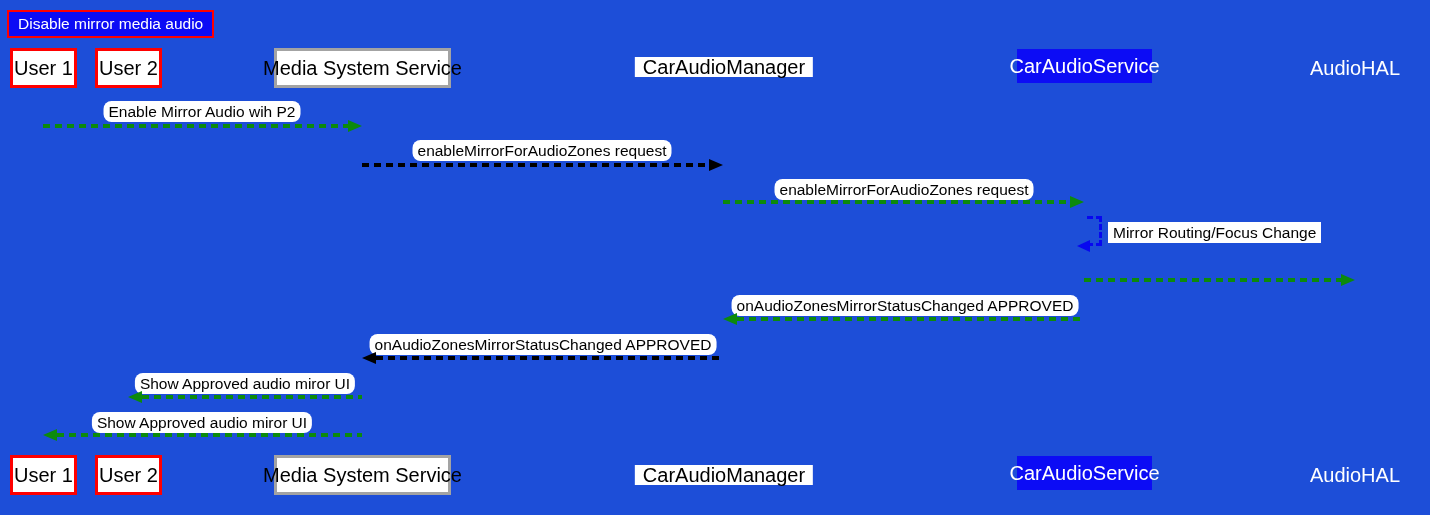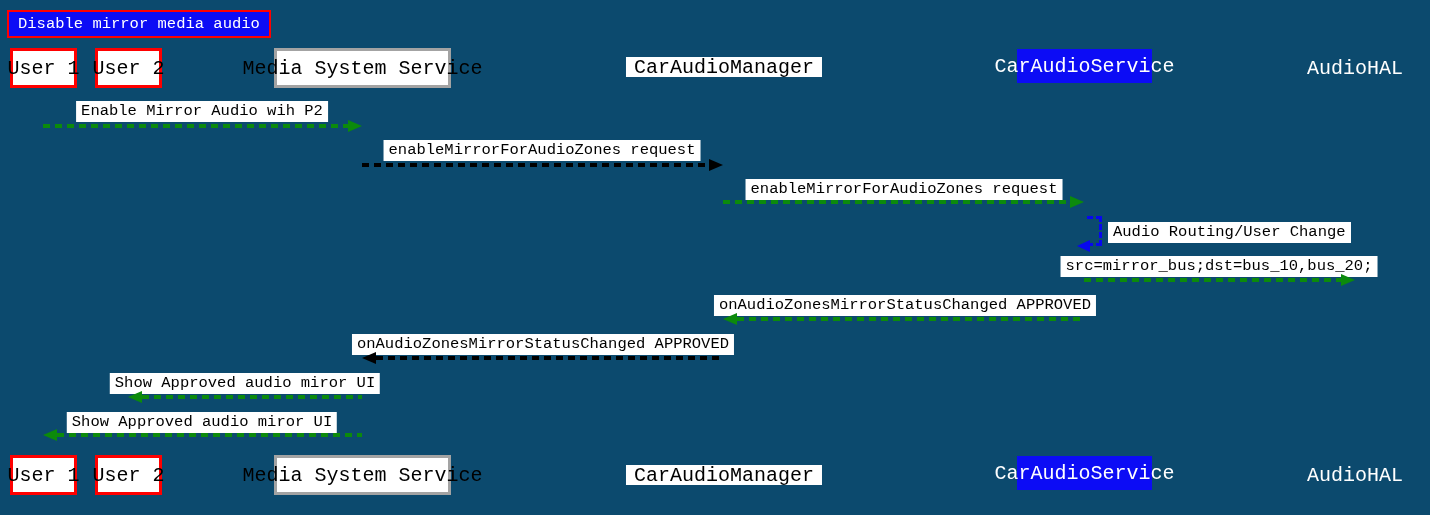--- a/index.html
+++ b/index.html
@@ -1,38 +1,38 @@
 <!DOCTYPE html>
 <html><head>
 <meta charset="utf-8">
 <style>
   html,body{margin:0;padding:0;background:#000;}
   .canvas{
-    position:relative;width:1430px;height:515px;background:#0c4a6e;
-    font-family:Liberation Mono, monospace;overflow:hidden;
+    position:relative;width:1430px;height:515px;background:#1d4ed8;
+    font-family:Liberation Sans, sans-serif;overflow:hidden;
   }
   .title-box{
     position:absolute;left:7px;top:10px;height:28px;box-sizing:border-box;
     display:flex;align-items:center;padding:0 9px;
     background:#0c0cf5;border:2px solid #ff0000;color:#fff;font-size:15.5px;
   }
   .actor{
     position:absolute;display:flex;align-items:center;justify-content:center;
     box-sizing:border-box;font-size:20px;color:#000;white-space:nowrap;
   }
   .actor-red{background:#fff;border:3px solid #ff0000;}
   .actor-green{background:#fff;border:3px solid #a3a3a3;}
   .actor-blue{background:#0c0cf5;color:#fff;}
   .actor-white{background:#fff;height:20px;padding:0 8px;transform:translateX(-50%);}
   .actor-plain{color:#fff;background:transparent;transform:translateX(-50%);}
   .msg-label{
     position:absolute;background:#fff;color:#000;font-size:15.5px;line-height:17px;
     padding:2px 5px;white-space:nowrap;
   }
-  .centered{transform:translateX(-50%);}
+  .centered{transform:translateX(-50%);border-radius:8px;}
   .arrow-line{
     position:absolute;height:4px;
     background:repeating-linear-gradient(90deg,#0c8a0c 0 7px,transparent 7px 12px);
   }
   .arrow-line.hidden-line{
     background:repeating-linear-gradient(90deg,#000 0 7px,transparent 7px 12px);
   }
   .head{position:absolute;width:0;height:0;border-top:6px solid transparent;border-bottom:6px solid transparent;}
   .head-right{border-left:14px solid #0c8a0c;}
   .head-left{border-right:14px solid #0c8a0c;}
@@ -68,23 +68,22 @@
   <div class="msg-label centered" style="left:542px;top:140px;">enableMirrorForAudioZones request</div>
   <div class="arrow-line hidden-line" style="left:362px;top:163px;width:347px;"></div>
   <div class="head head-right hidden-head" style="left:709px;top:159px;"></div>
 
   <div class="msg-label centered" style="left:904px;top:179px;">enableMirrorForAudioZones request</div>
   <div class="arrow-line" style="left:723px;top:200px;width:347px;"></div>
   <div class="head head-right" style="left:1070px;top:196px;"></div>
 
   <div class="loop-box"></div>
   <div class="loop-head"></div>
-  <div class="msg-label" style="left:1108px;top:222px;">Audio Routing/User Change</div>
+  <div class="msg-label" style="left:1108px;top:222px;">Mirror Routing/Focus Change</div>
 
-  <div class="msg-label centered" style="left:1219px;top:256px;">src=mirror_bus;dst=bus_10,bus_20;</div>
   <div class="arrow-line" style="left:1084px;top:278px;width:257px;"></div>
   <div class="head head-right" style="left:1341px;top:274px;"></div>
 
   <div class="msg-label centered" style="left:905px;top:295px;">onAudioZonesMirrorStatusChanged APPROVED</div>
   <div class="head head-left" style="left:723px;top:313px;"></div>
   <div class="arrow-line" style="left:737px;top:317px;width:347px;"></div>
 
   <div class="msg-label centered" style="left:543px;top:334px;">onAudioZonesMirrorStatusChanged APPROVED</div>
   <div class="head head-left hidden-head" style="left:362px;top:352px;"></div>
   <div class="arrow-line hidden-line" style="left:376px;top:356px;width:347px;"></div>

